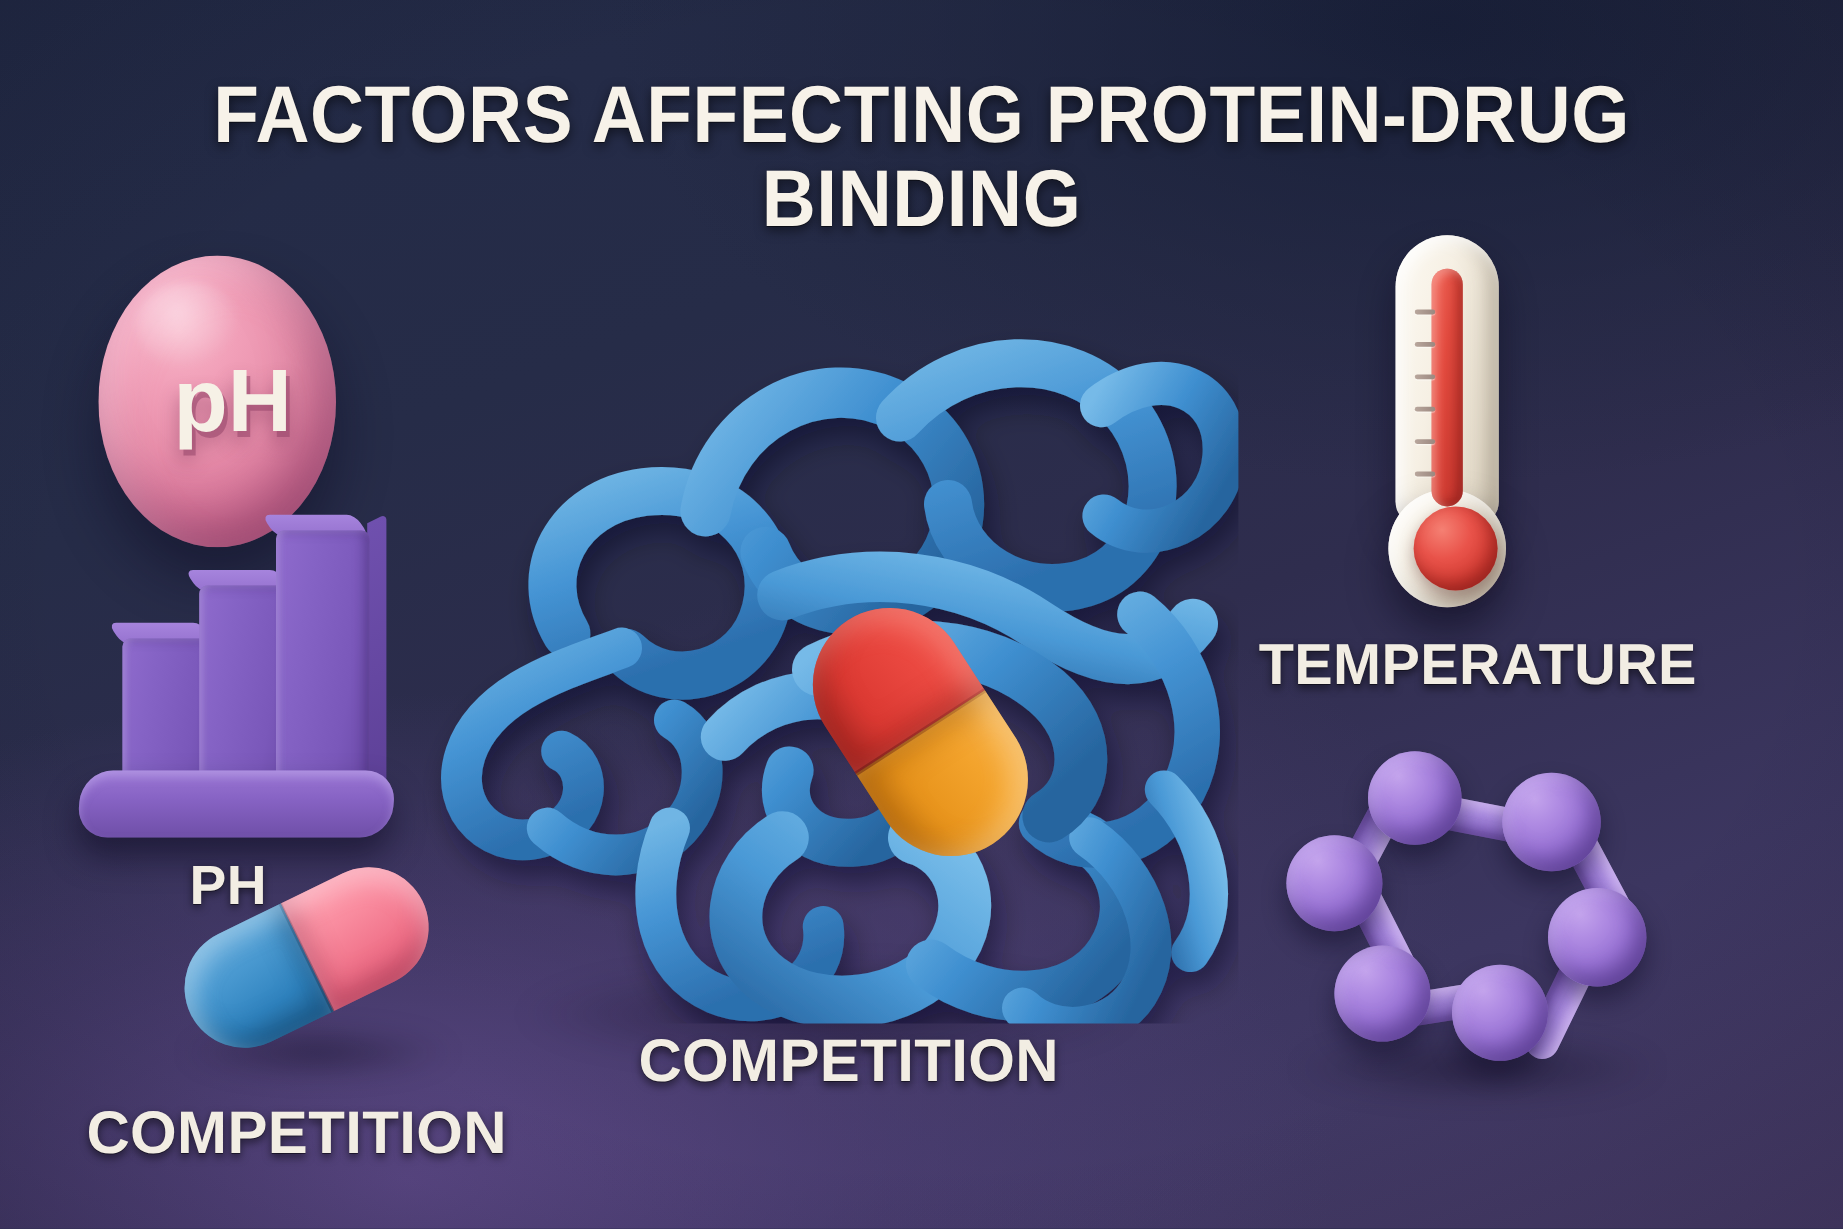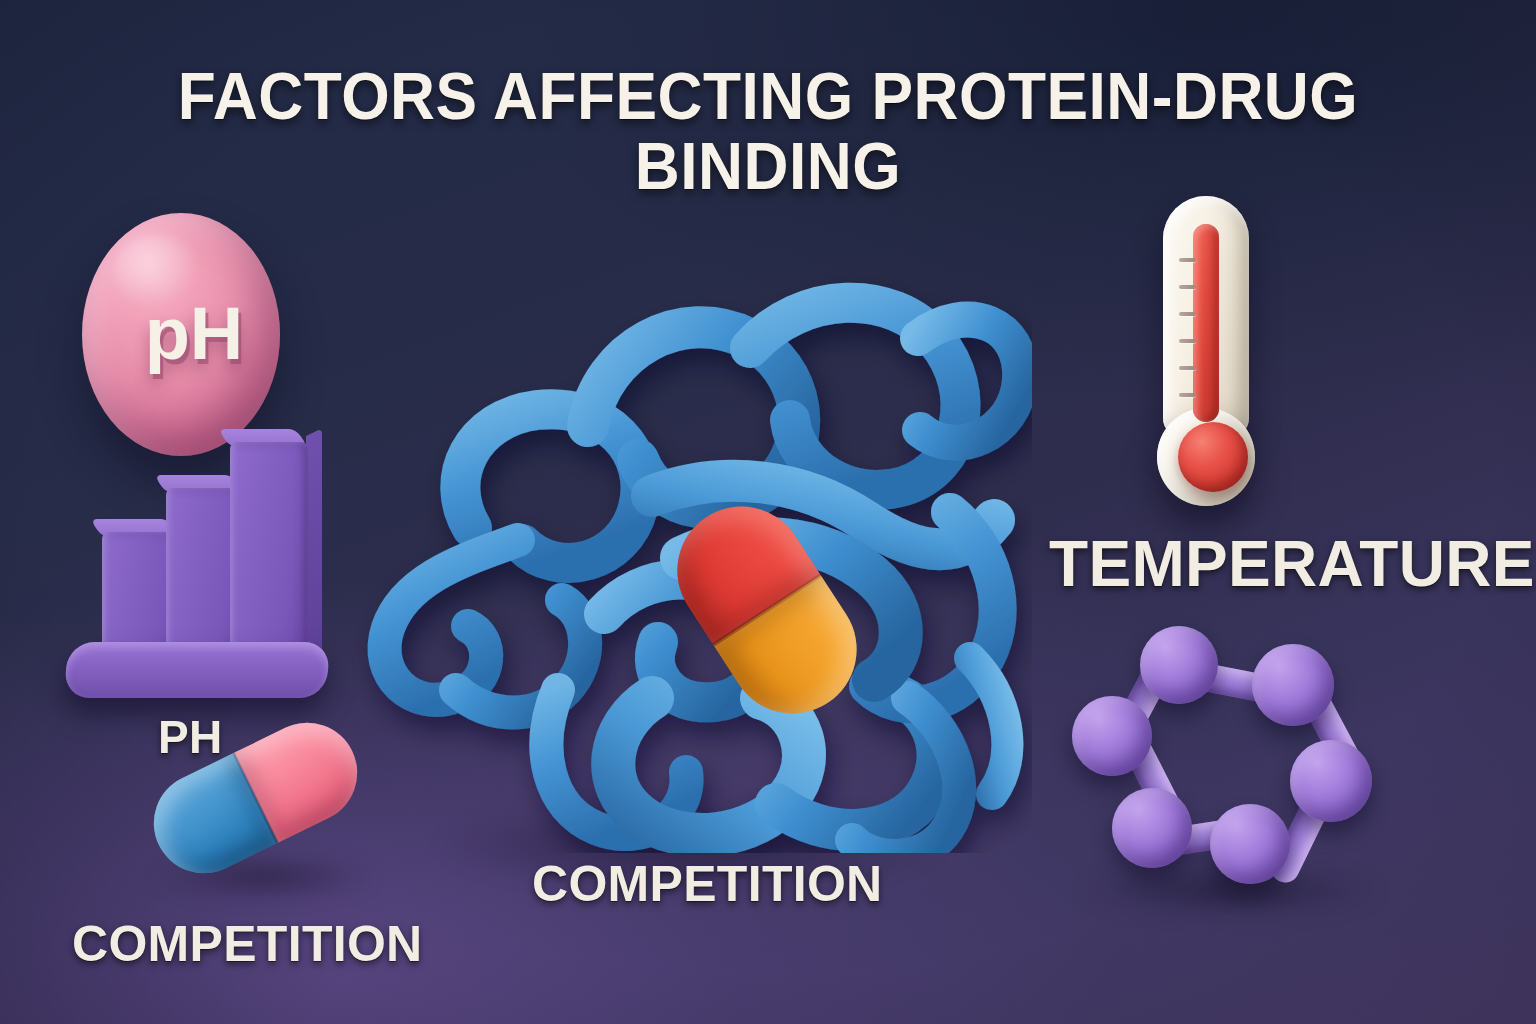--- a/index.html
+++ b/index.html
@@ -299,21 +299,21 @@
     <div class="th-bulb"></div>
     <div class="th-merc"></div>
     <div class="th-merc-bulb"></div>
     <div class="th-tick" style="top:62px;"></div>
     <div class="th-tick" style="top:89px;"></div>
     <div class="th-tick" style="top:116px;"></div>
     <div class="th-tick" style="top:143px;"></div>
     <div class="th-tick" style="top:170px;"></div>
     <div class="th-tick" style="top:197px;"></div>
   </div>
-  <div class="lbl" style="left:1049px;top:527px;font-size:64px;">TEMPERATURE</div>
+  <div class="lbl" style="left:1049px;top:527px;font-size:48px;">TEMPERATURE</div>
 
   <div class="floor-shadow" style="left:1076px;top:862px;width:310px;height:56px;"></div>
   <div id="molecule">
 
     <div class="bond" style="left:118px;top:62px;width:120px;transform:rotate(11deg);"></div>
     <div class="bond" style="left:216px;top:108px;width:106px;transform:rotate(62deg);"></div>
     <div class="bond" style="left:184px;top:206px;width:118px;transform:rotate(116deg);"></div>
     <div class="bond" style="left:76px;top:216px;width:120px;transform:rotate(-9deg);"></div>
     <div class="bond" style="left:34px;top:150px;width:106px;transform:rotate(63deg);"></div>
     <div class="bond" style="left:38px;top:56px;width:108px;transform:rotate(118deg);"></div>

